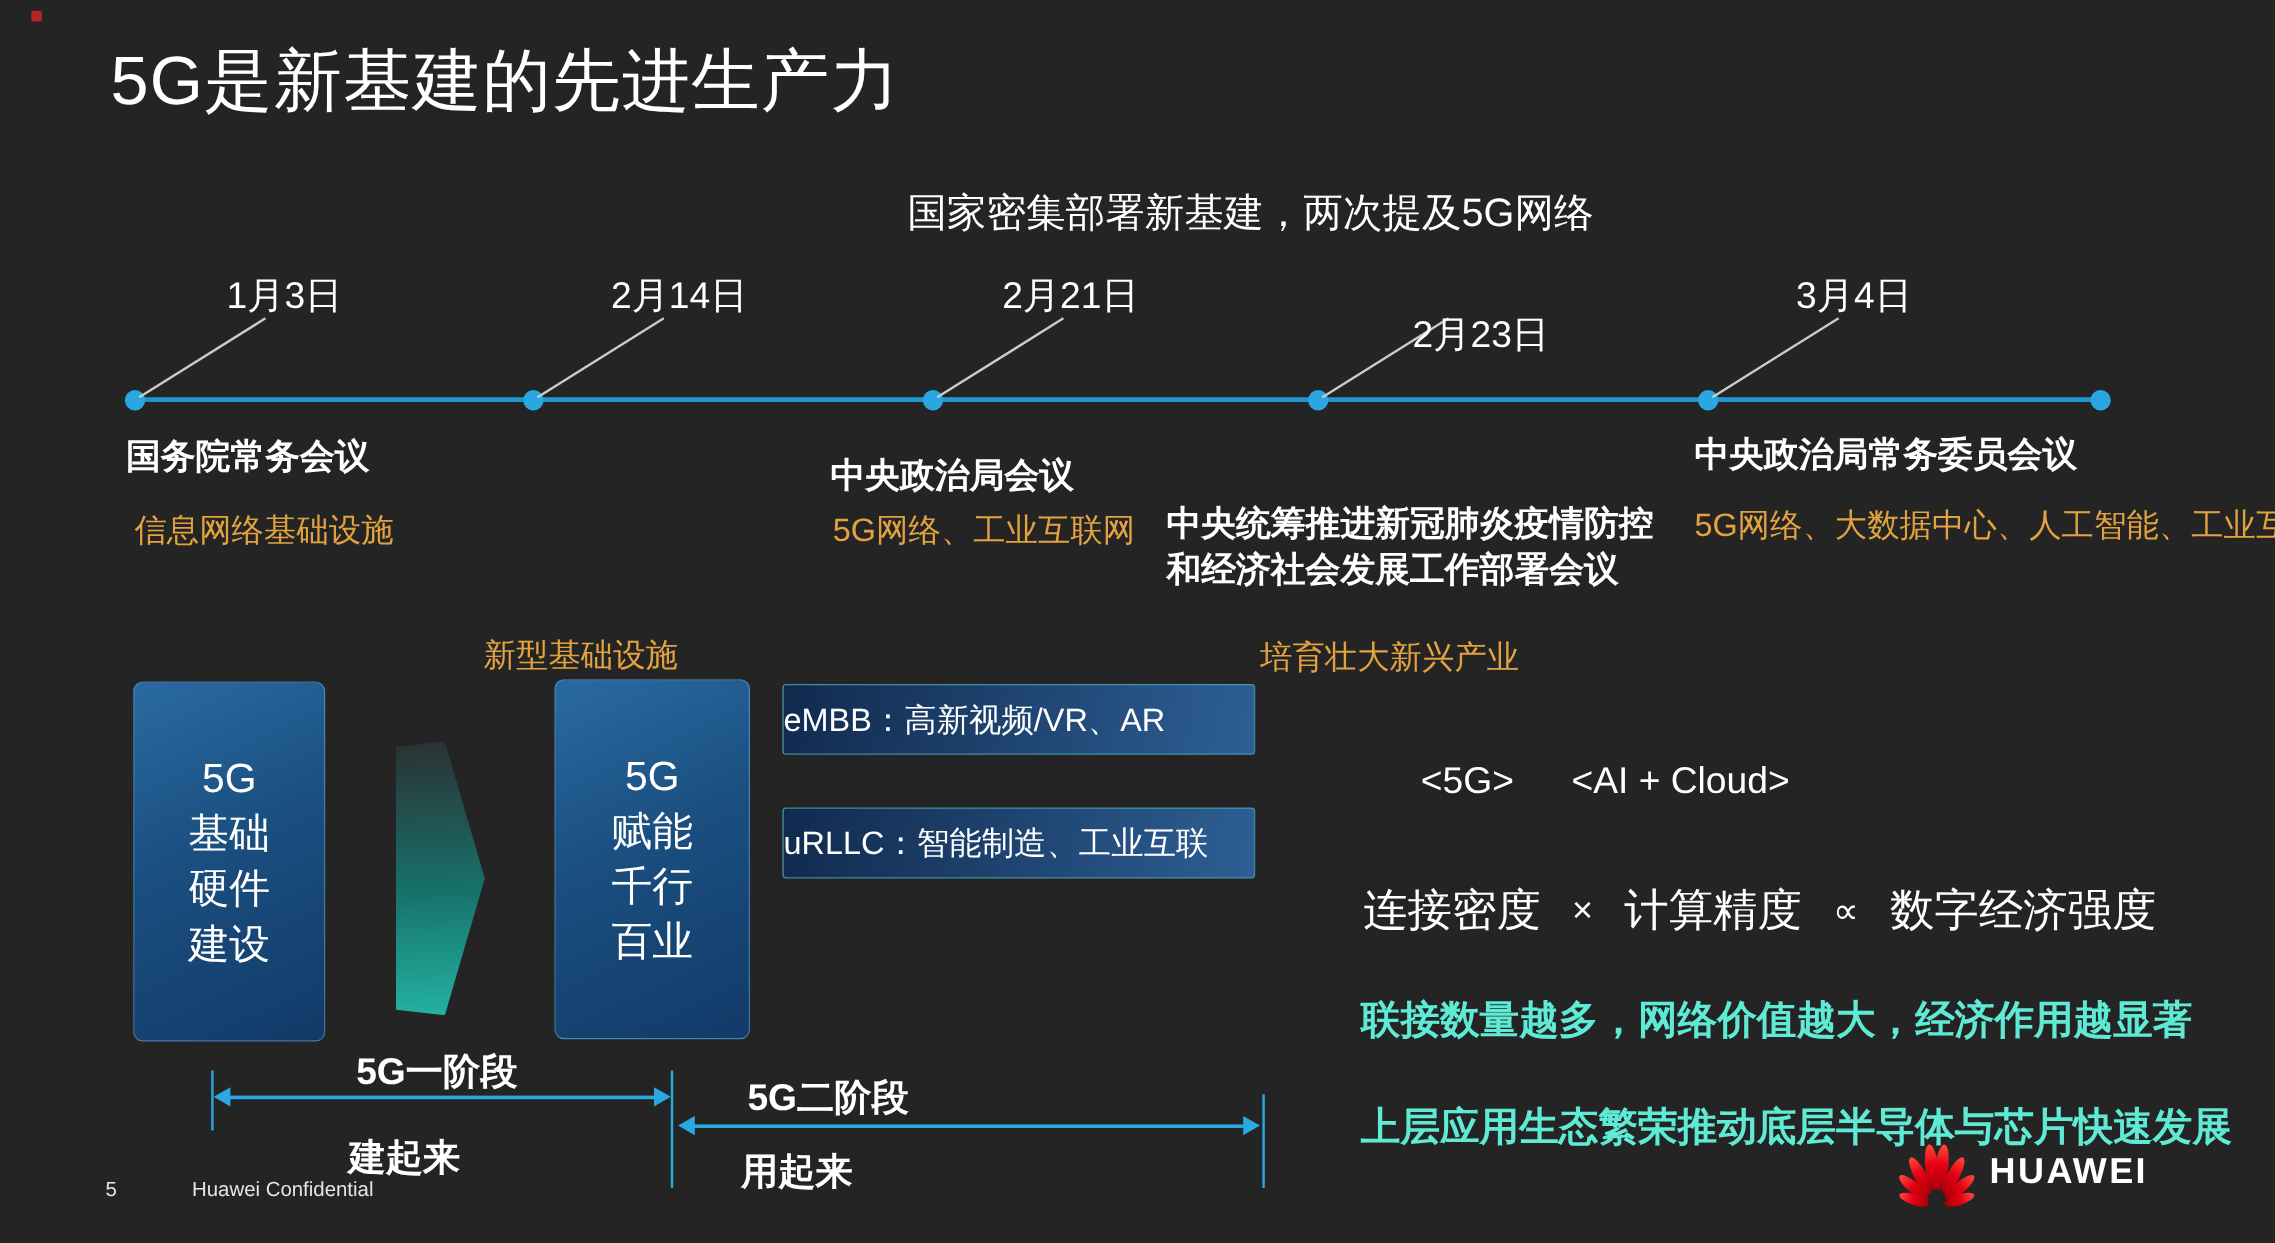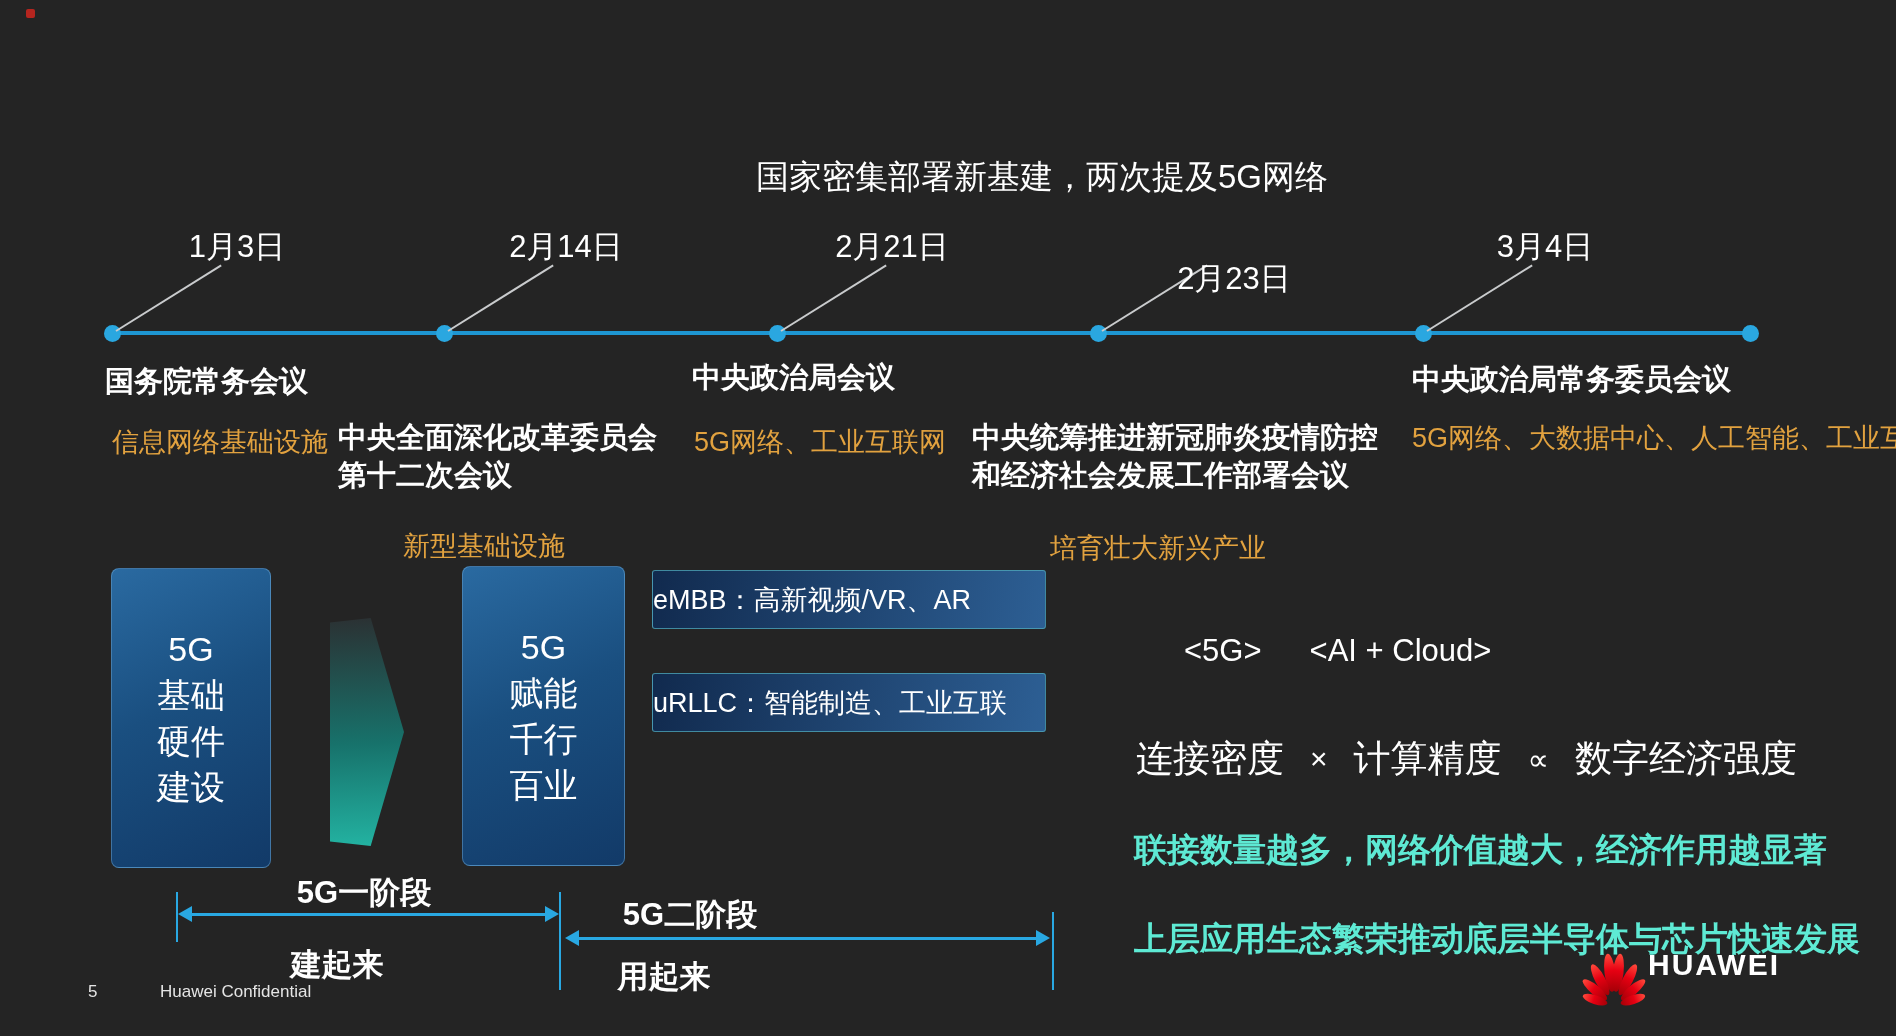--- a/index.html
+++ b/index.html
@@ -47,30 +47,31 @@
   .tick{width:2px;background:#29a8e2;}
   .stage-lbl{transform:translateX(-50%);font-weight:700;font-size:31px;white-space:nowrap;}
   
   .tags{left:1184px;top:633px;display:flex;gap:48px;font-size:31px;white-space:nowrap;}
   .formula{left:1136px;top:734px;font-size:37px;display:flex;align-items:center;gap:26px;white-space:nowrap;}
   .formula .op{font-size:30px;}
   .gold{left:1134px;color:#5eead4;font-weight:700;font-size:33px;white-space:nowrap;}
   
   .pagenum{left:88px;top:982px;font-size:17px;color:#e5e5e5;}
   .confid{left:160px;top:982px;font-size:17px;color:#e5e5e5;}
-  .logo{left:1582px;top:948px;display:flex;gap:2px;}
+  .logo{left:1582px;top:948px;display:flex;align-items:center;gap:12px;}
   .brand{font-size:30px;font-weight:700;letter-spacing:2px;color:#fff;}
 </style>
 </head>
 <body>
 
 <div class="slide">
 
   <div class="abs corner-dot"></div>
 
+  <div class="abs title">5G是新基建的先进生产力</div>
   <div class="abs subtitle">国家密集部署新基建，两次提及5G网络</div>
 
   <div class="abs tl-line"></div>
   <div class="abs tl-dot" style="left:104px;"></div>
   <div class="abs tl-dot" style="left:436px;"></div>
   <div class="abs tl-dot" style="left:769px;"></div>
   <div class="abs tl-dot" style="left:1090px;"></div>
   <div class="abs tl-dot" style="left:1415px;"></div>
   <div class="abs tl-dot" style="left:1742px;"></div>
 
@@ -80,22 +81,21 @@
   <div class="abs tl-conn" style="left:1102px;"></div>
   <div class="abs tl-conn" style="left:1427px;"></div>
 
   <div class="abs tl-date" style="left:237px;">1月3日</div>
   <div class="abs tl-date" style="left:566px;">2月14日</div>
   <div class="abs tl-date" style="left:892px;">2月21日</div>
   <div class="abs tl-date" style="left:1234px;margin-top:32px;">2月23日</div>
   <div class="abs tl-date" style="left:1545px;">3月4日</div>
 
   <div class="abs evt" style="left:105px;top:362px;">国务院常务会议</div>
-  <div class="abs evt" style="left:338px;top:418px;width:338px;">中央全面深化改革委员会第十二次会议</div>
-  <div class="abs evt" style="left:692px;top:358px;">中央政治局会议</div>
+  <div class="abs evt" style="left:692px;top:378px;">中央政治局会议</div>
   <div class="abs evt" style="left:972px;top:418px;width:418px;">中央统筹推进新冠肺炎疫情防控和经济社会发展工作部署会议</div>
   <div class="abs evt" style="left:1412px;top:360px;">中央政治局常务委员会议</div>
 
   <div class="abs dtl" style="left:112px;top:424px;">信息网络基础设施</div>
   <div class="abs dtl" style="left:403px;top:528px;">新型基础设施</div>
   <div class="abs dtl" style="left:694px;top:424px;">5G网络、工业互联网</div>
   <div class="abs dtl" style="left:1050px;top:530px;">培育壮大新兴产业</div>
   <div class="abs dtl" style="left:1412px;top:420px;">5G网络、大数据中心、人工智能、工业互联网</div>
 
   <div class="abs bigbox" style="left:111px;top:568px;">

